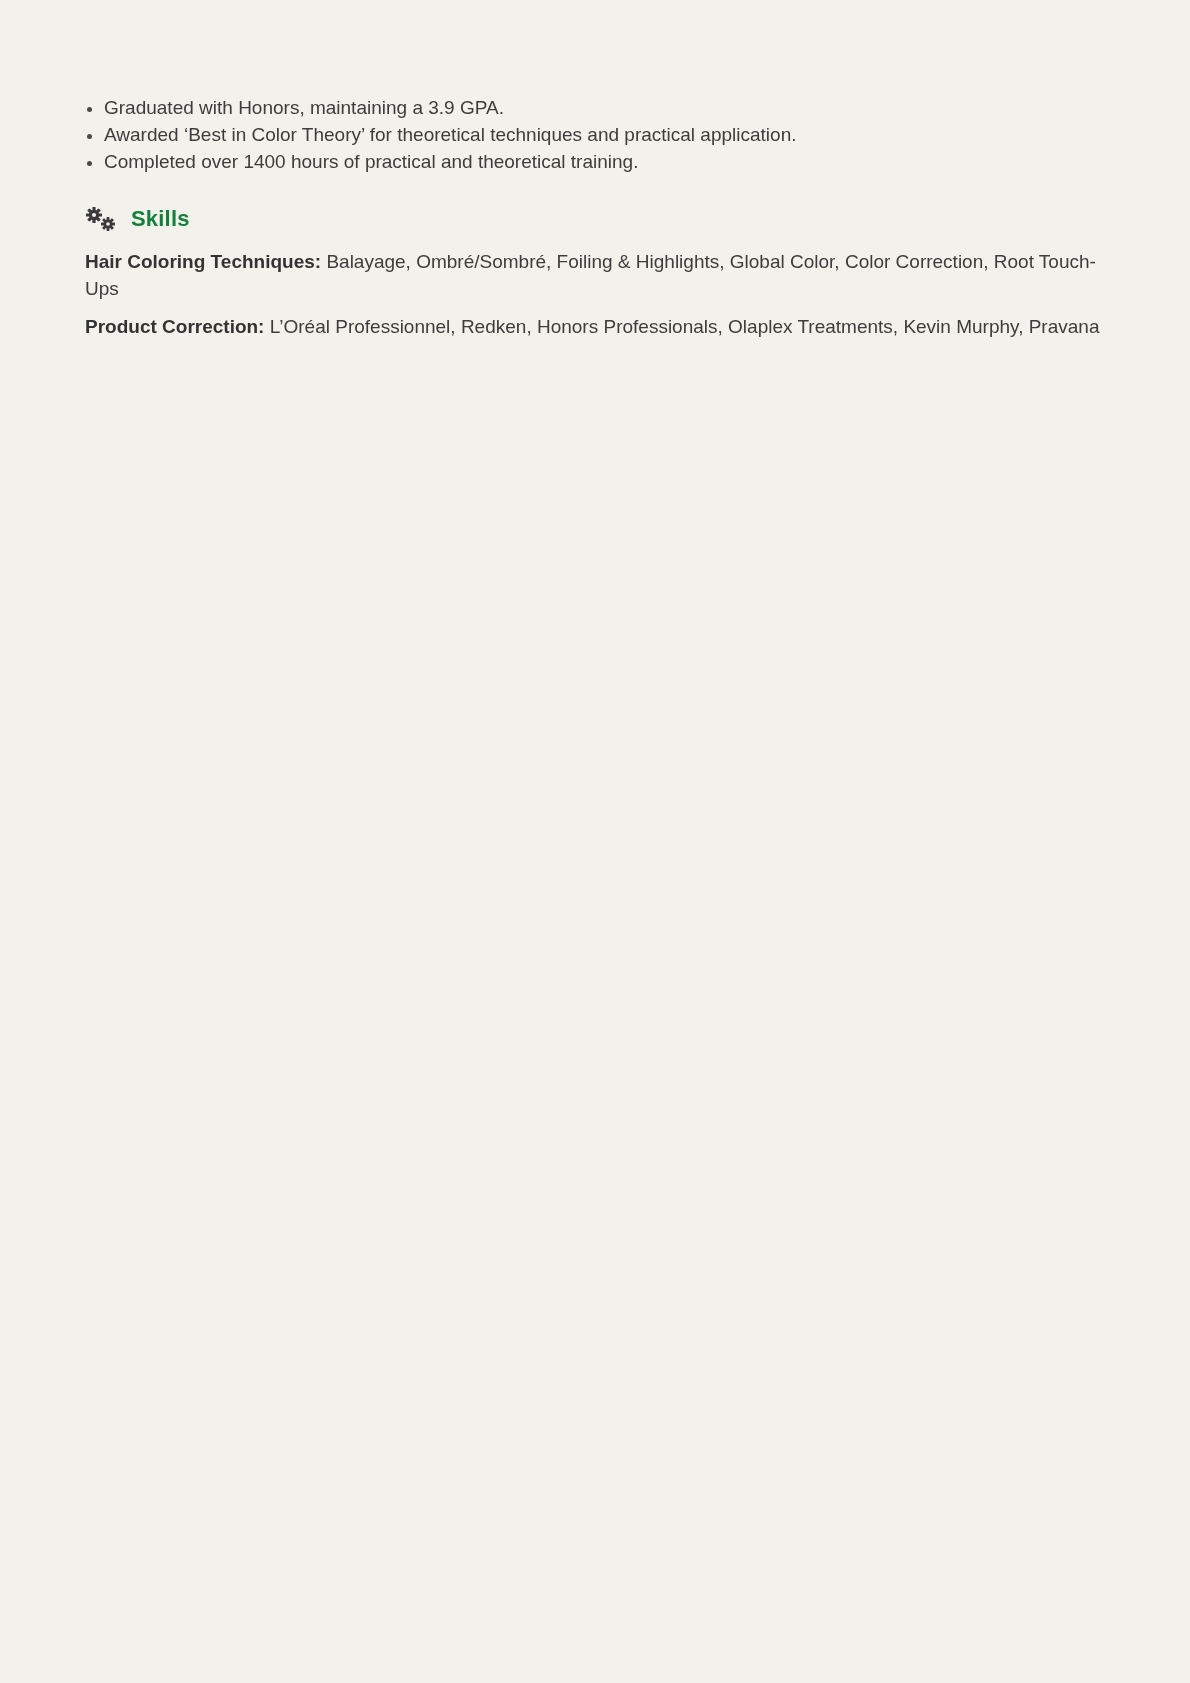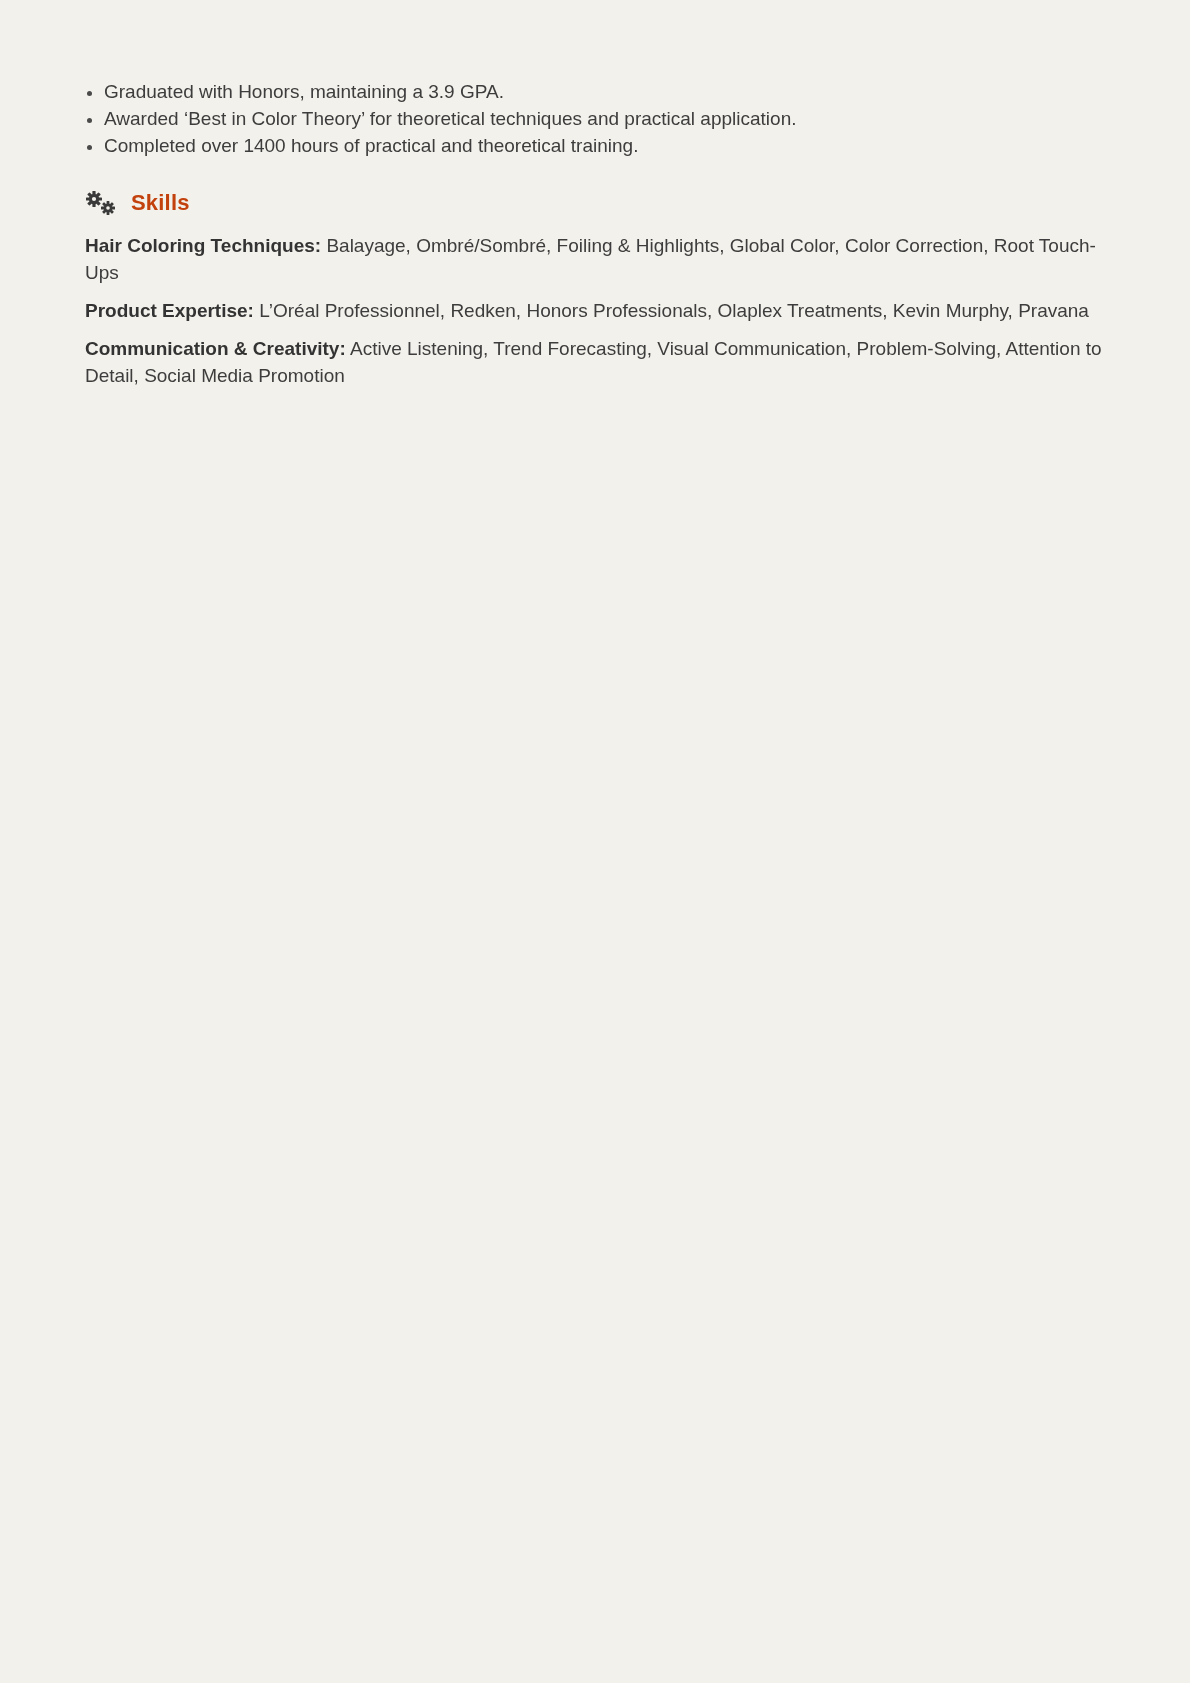--- a/index.html
+++ b/index.html
@@ -11,21 +11,21 @@
       height: 1683px;
       background: #f3f1eb;
       color: #3a3a3a;
       font-family: "Liberation Sans", sans-serif;
       overflow: hidden;
       position: relative;
     }
     .page {
       position: absolute;
       left: 85px;
-      top: 78px;
+      top: 94px;
       width: 1020px;
     }
     ul.honors {
       list-style: none;
       margin: 0;
       padding: 0;
     }
     ul.honors li {
       position: relative;
       padding-left: 19px;
@@ -52,21 +52,21 @@
     .section-heading .icon {
       width: 31px;
       height: 26px;
       margin-right: 15px;
       display: inline-block;
     }
     .section-heading h2 {
       margin: 0;
       font-size: 22px;
       font-weight: bold;
-      color: #c2410c;
+      color: #15803d;
       letter-spacing: 0.2px;
     }
     .skills {
       margin-top: 14px;
     }
     .skill {
       font-size: 19px;
       line-height: 27px;
       margin: 0 0 11px 0;
       color: #3d3d3d;
@@ -127,22 +127,18 @@
     </span>
     <h2>Skills</h2>
   </div>
 
   <div class="skills">
     <p class="skill">
       <span class="label">Hair Coloring Techniques:</span>
       <span>Balayage, Ombré/Sombré, Foiling &amp; Highlights, Global Color, Color Correction, Root Touch-Ups</span>
     </p>
     <p class="skill">
-      <span class="label">Product Expertise:</span>
+      <span class="label">Product Correction:</span>
       <span>L’Oréal Professionnel, Redken, Honors Professionals, Olaplex Treatments, Kevin Murphy, Pravana</span>
-    </p>
-    <p class="skill">
-      <span class="label">Communication &amp; Creativity:</span>
-      <span>Active Listening, Trend Forecasting, Visual Communication, Problem-Solving, Attention to Detail, Social Media Promotion</span>
     </p>
   </div>
 
 </div>
 
 </body></html>

